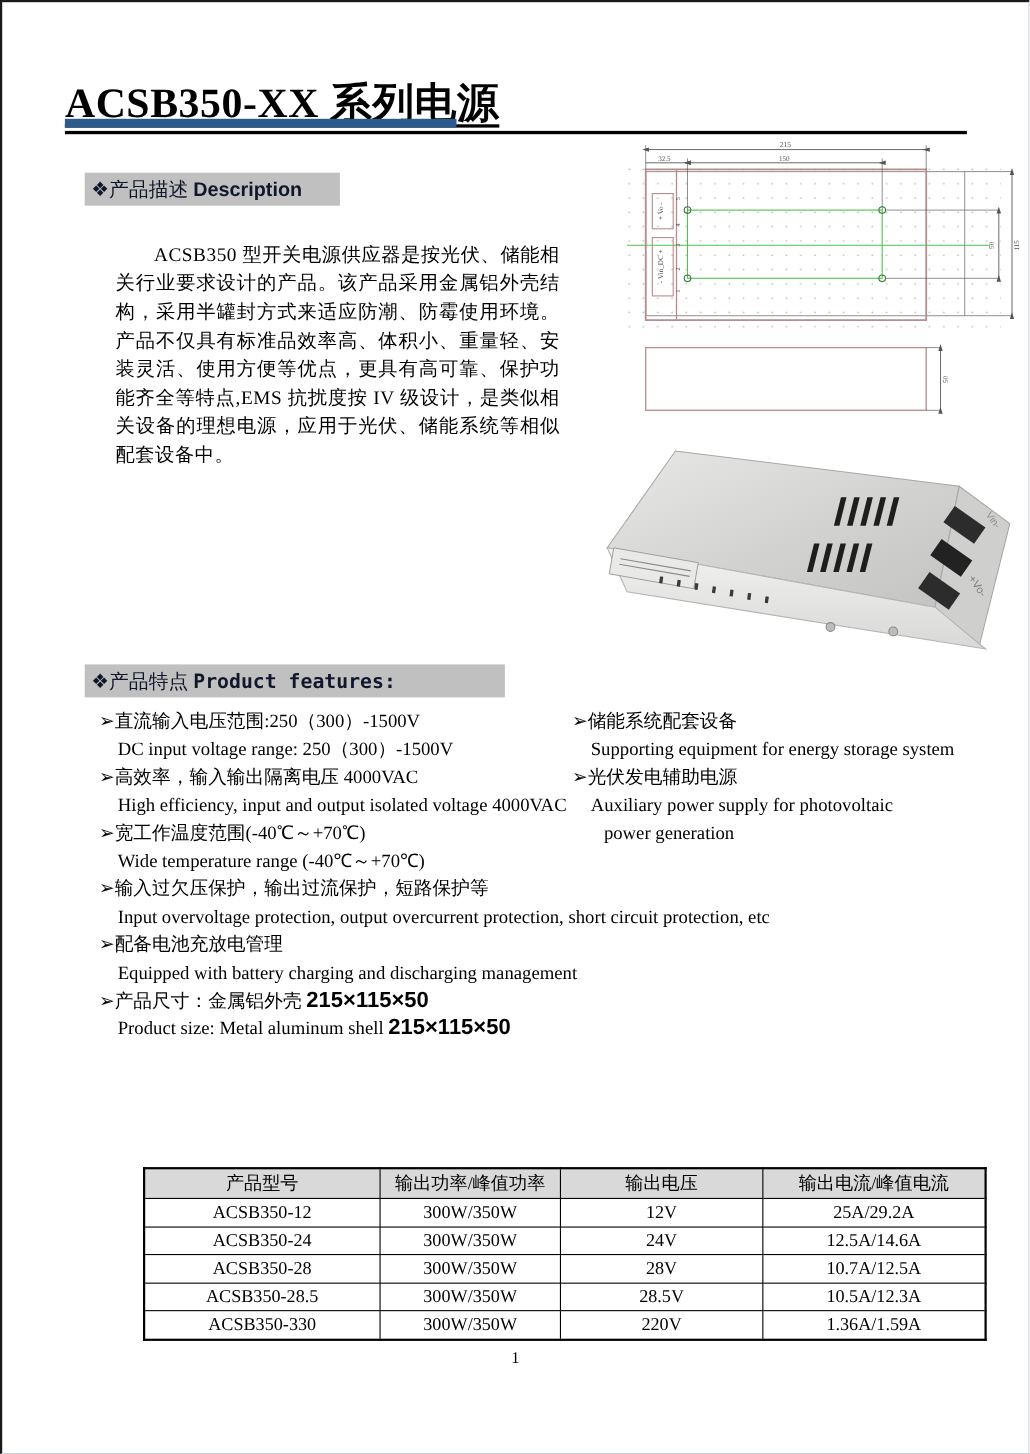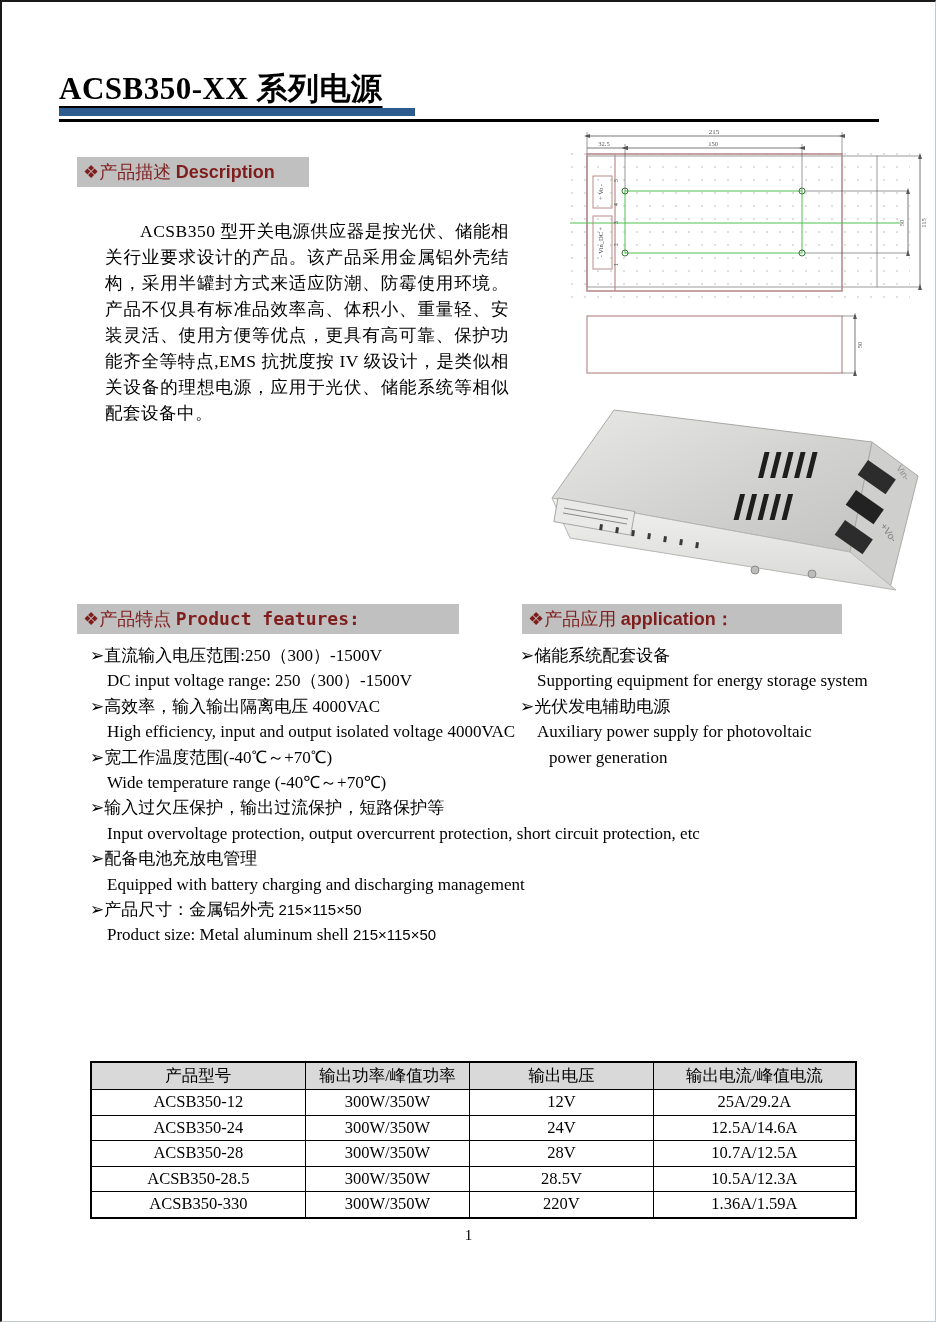--- a/index.html
+++ b/index.html
@@ -6,31 +6,31 @@
   .page{
     position:relative;width:936px;height:1322px;background:#ffffff;
     border-top:2px solid #1a1a1a;border-left:2px solid #1a1a1a;
     border-right:1px solid #c3cad0;border-bottom:1px solid #c3cad0;
     box-sizing:border-box;overflow:hidden;
     font-family:"Liberation Serif", serif;color:#000;
   }
   
   .title{
     position:absolute;left:57px;top:66px;
-    font-size:31px;font-weight:bold;letter-spacing:.5px;
+    font-size:38px;font-weight:bold;letter-spacing:.5px;
     font-family:"Liberation Serif", serif;
     text-decoration:underline;text-decoration-thickness:2.5px;text-underline-offset:7px;
     white-space:nowrap;
   }
   .blue-bar{position:absolute;left:57px;top:106px;width:356px;height:8px;background:#2e5b8e;}
   .title-rule{position:absolute;left:57px;top:117px;width:820px;height:3px;background:#000;}
 
   
   .sec-head{
-    position:absolute;background:#c0c0c0;color:#7f1d1d;
+    position:absolute;background:#c0c0c0;color:#0f172a;
     padding:3px 10px 3px 6px;font-size:18px;white-space:nowrap;box-sizing:border-box;
   }
   .sec-head .zh{font-family:"Liberation Serif", serif;}
   .sec-head .en-sans{font-family:"Liberation Sans", sans-serif;font-weight:bold;}
   .sec-head .en-mono{font-family:"DejaVu Sans Mono", monospace;font-weight:bold;}
   #h-desc{left:75px;top:155px;width:232px;}
   #h-feat{left:75px;top:602px;width:382px;}
   #h-app{left:520px;top:602px;width:320px;}
   #h-sel{left:75px;top:986px;width:290px;}
 
@@ -41,33 +41,33 @@
     letter-spacing:.5px;
   }
 
   
   .list{position:absolute;font-size:17px;}
   #features{left:88px;top:641px;width:660px;}
   #apps{left:518px;top:641px;width:380px;}
   .line{height:25.4px;line-height:25.4px;white-space:nowrap;}
   .line.en{padding-left:17px;}
   .line.en2{padding-left:29px;}
-  .bold-dim{font-family:"Liberation Sans", sans-serif;font-weight:normal;font-size:15px;}
+  .bold-dim{font-family:"Liberation Sans", sans-serif;font-weight:bold;font-size:20px;}
 
   
   .sel-table{
     position:absolute;left:88px;top:1059px;width:767px;
     border-collapse:collapse;font-size:16.5px;
   }
   .sel-table th,.sel-table td{
     border:1px solid #000;text-align:center;padding:0;height:24.5px;
     font-weight:normal;font-family:"Liberation Serif", serif;
   }
   .sel-table th{background:#d9d9d9;height:26px;}
-  .sel-table{border:2px solid #000;}
+  .sel-table{border:2px solid #000;margin-left:40px;}
   .c0{width:28%;} .c1{width:21.5%;} .c2{width:24%;} .c3{width:26.5%;}
 
   .page-num{position:absolute;left:0;right:0;top:1225px;text-align:center;font-size:15px;}
 
   
   .drawing{position:absolute;left:568px;top:124px;width:362px;height:272px;text-decoration:underline;}
   .photo{position:absolute;left:548px;top:396px;width:386px;height:202px;}
 </style>
 </head>
 <body>
@@ -199,24 +199,20 @@
   <div class="sec-head" id="h-desc">
     <span class="zh">❖产品描述</span>
     <span class="en-sans">Description</span>
   </div>
   <div class="desc">ACSB350 型开关电源供应器是按光伏、储能相关行业要求设计的产品。该产品采用金属铝外壳结构，采用半罐封方式来适应防潮、防霉使用环境。产品不仅具有标准品效率高、体积小、重量轻、安装灵活、使用方便等优点，更具有高可靠、保护功能齐全等特点,EMS 抗扰度按 IV 级设计，是类似相关设备的理想电源，应用于光伏、储能系统等相似配套设备中。</div>
 
   <div class="sec-head" id="h-feat">
     <span class="zh">❖产品特点</span>
     <span class="en-mono">Product features:</span>
   </div>
-  <div class="sec-head" id="h-app">
-    <span class="zh">❖产品应用</span>
-    <span class="en-sans">application：</span>
-  </div>
 
   <div class="list" id="features">
     <div class="line zh">➢直流输入电压范围:250（300）-1500V</div>
     <div class="line en">DC input voltage range: 250（300）-1500V</div>
     <div class="line zh">➢高效率，输入输出隔离电压 4000VAC</div>
     <div class="line en">High efficiency, input and output isolated voltage 4000VAC</div>
     <div class="line zh">➢宽工作温度范围(-40℃～+70℃)</div>
     <div class="line en">Wide temperature range (-40℃～+70℃)</div>
     <div class="line zh">➢输入过欠压保护，输出过流保护，短路保护等</div>
     <div class="line en">Input overvoltage protection, output overcurrent protection, short circuit protection, etc</div>

